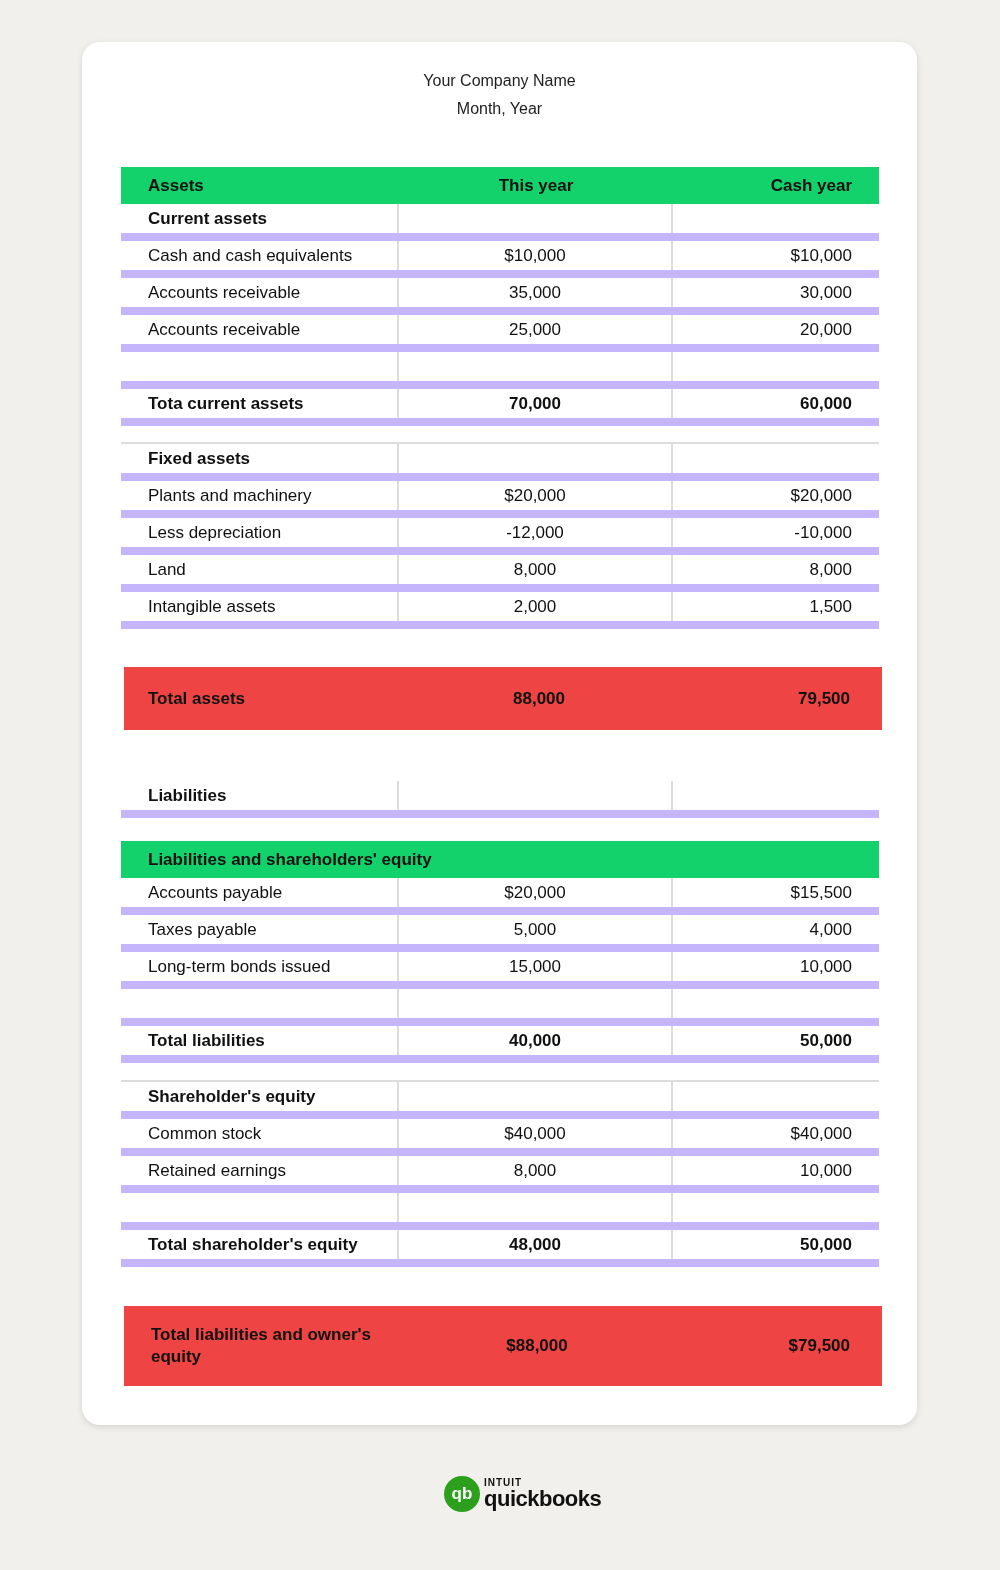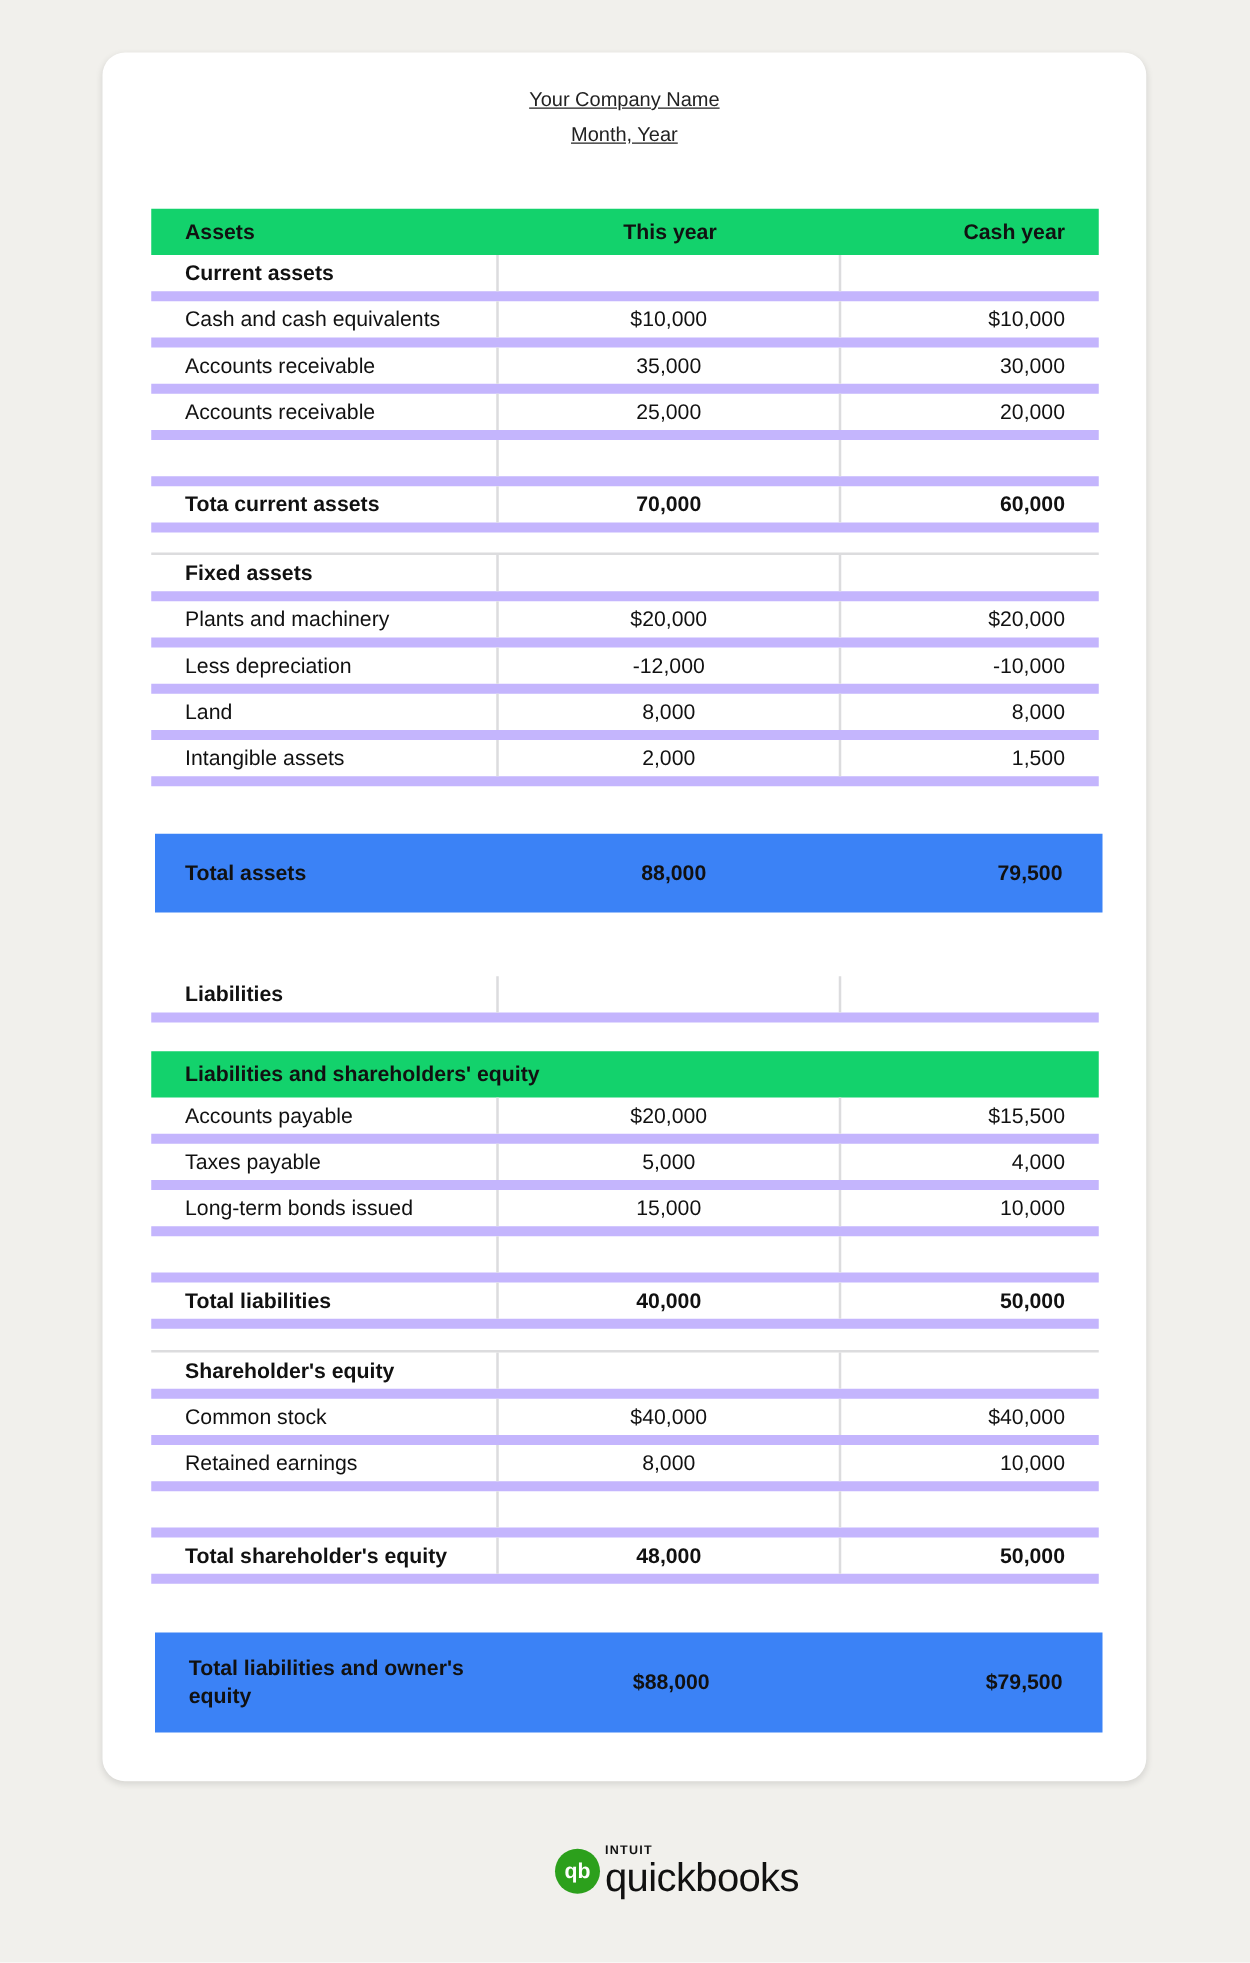--- a/index.html
+++ b/index.html
@@ -1,34 +1,34 @@
 <!DOCTYPE html>
 <html><head>
 <meta charset="utf-8">
 <style>
   html,body{margin:0;padding:0;}
   body{width:1000px;height:1570px;background:#f1f0ec;font-family:"Liberation Sans",sans-serif;color:#111;position:relative;overflow:hidden;}
   .card{position:absolute;left:82px;top:42px;width:835px;height:1383px;background:#fff;border-radius:18px;box-shadow:0 2px 6px rgba(0,0,0,0.12);}
-  .hdr{position:absolute;left:0;width:100%;text-align:center;font-size:16px;color:#222;text-decoration:underline;}
+  .hdr{position:absolute;left:0;width:100%;text-align:center;font-size:16px;color:#222;}
   .tbl{position:absolute;left:39px;width:758px;}
   .row{position:relative;display:flex;height:37px;align-items:center;border-bottom:8px solid #c4b5fd;box-sizing:border-box;font-size:17px;}
   .c1{width:278px;padding-left:27px;box-sizing:border-box;height:100%;display:flex;align-items:center;border-right:2px solid #dcdcde;}
   .c2{width:274px;height:100%;display:flex;align-items:center;justify-content:center;border-right:2px solid #dcdcde;box-sizing:border-box;}
   .c3{flex:1;text-align:right;padding-right:27px;box-sizing:border-box;height:100%;display:flex;align-items:center;justify-content:flex-end;}
   .green{background:#13d26c;border-bottom:none;font-weight:bold;margin-top:23px;}
   .green .c1,.green .c2{border-right:none;}
   .b{font-weight:bold;}
   .topline{border-top:2px solid #dcdcde;}
-  .total{position:absolute;left:42px;width:758px;background:#3b82f6;display:flex;align-items:center;font-weight:bold;font-size:17px;}
+  .total{position:absolute;left:42px;width:758px;background:#ef4444;display:flex;align-items:center;font-weight:bold;font-size:17px;}
   .total .c1,.total .c2{border-right:none;}
   .logo{position:absolute;left:396px;top:1476px;display:flex;align-items:center;}
   .qbc{width:36px;height:36px;border-radius:50%;background:#2ca01c;color:#fff;font-weight:bold;font-size:17px;display:flex;align-items:center;justify-content:center;margin-left:48px;}
   .wm{margin-left:4px;line-height:1;}
   .intuit{font-size:10px;font-weight:bold;letter-spacing:1px;}
-  .qb{font-size:32px;font-weight:normal;letter-spacing:-0.5px;}
+  .qb{font-size:22px;font-weight:bold;letter-spacing:-0.5px;}
 </style>
 </head>
 <body>
 
 <div class="card">
   <div class="hdr" style="top:30px">Your Company Name</div>
   <div class="hdr" style="top:58px">Month, Year</div>
 
   <div class="tbl" style="top:102px">
     <div class="row green">

